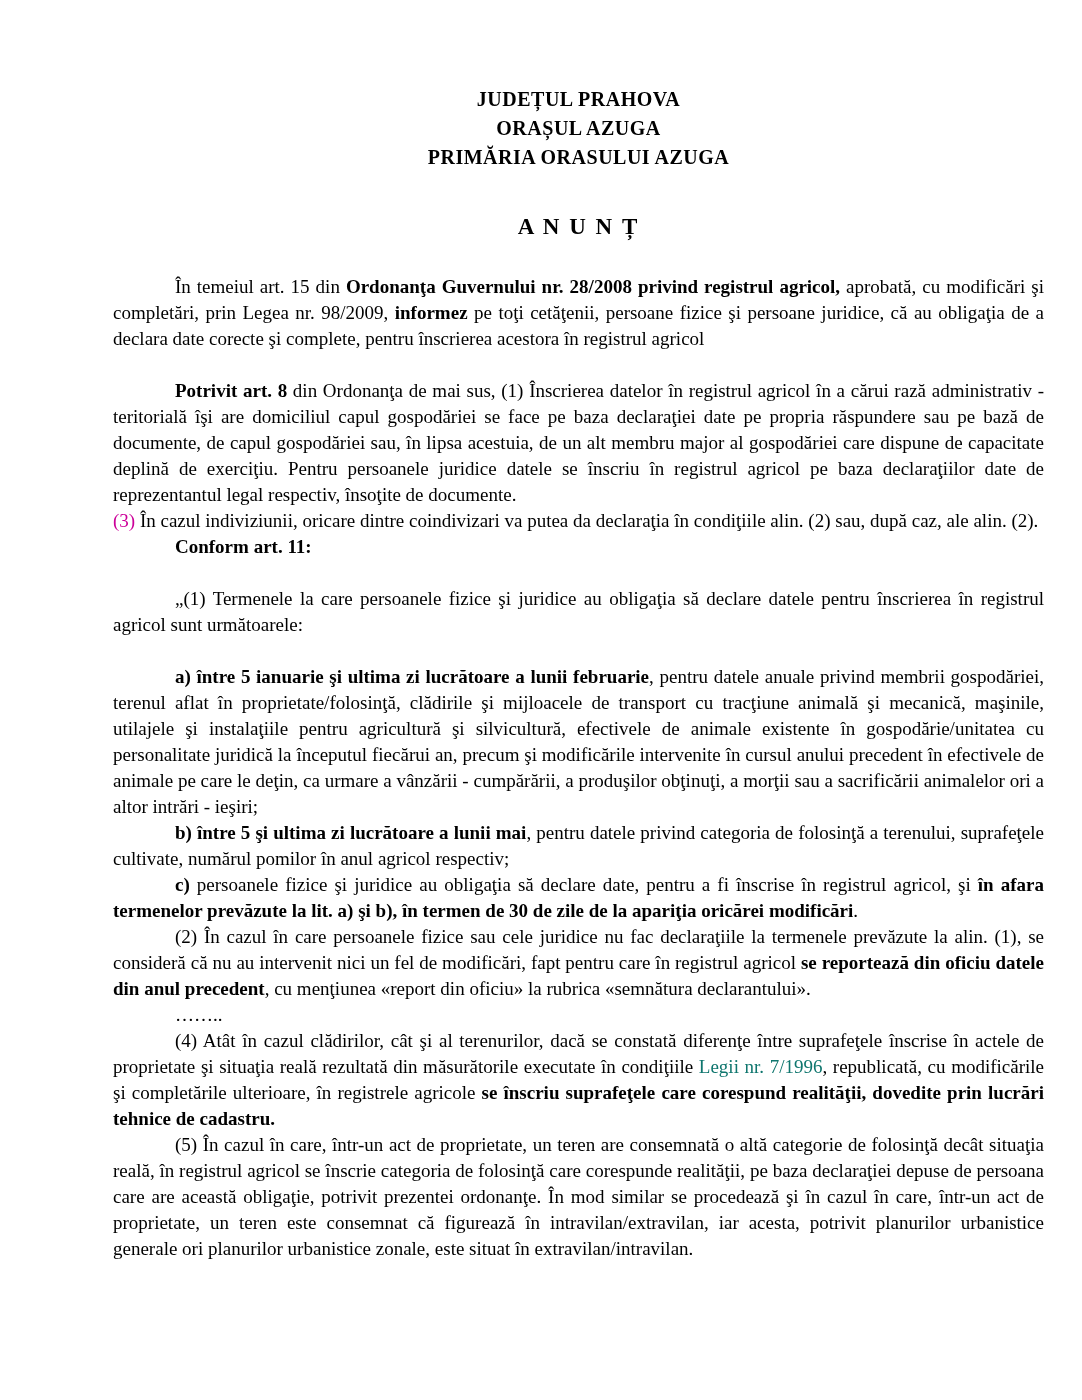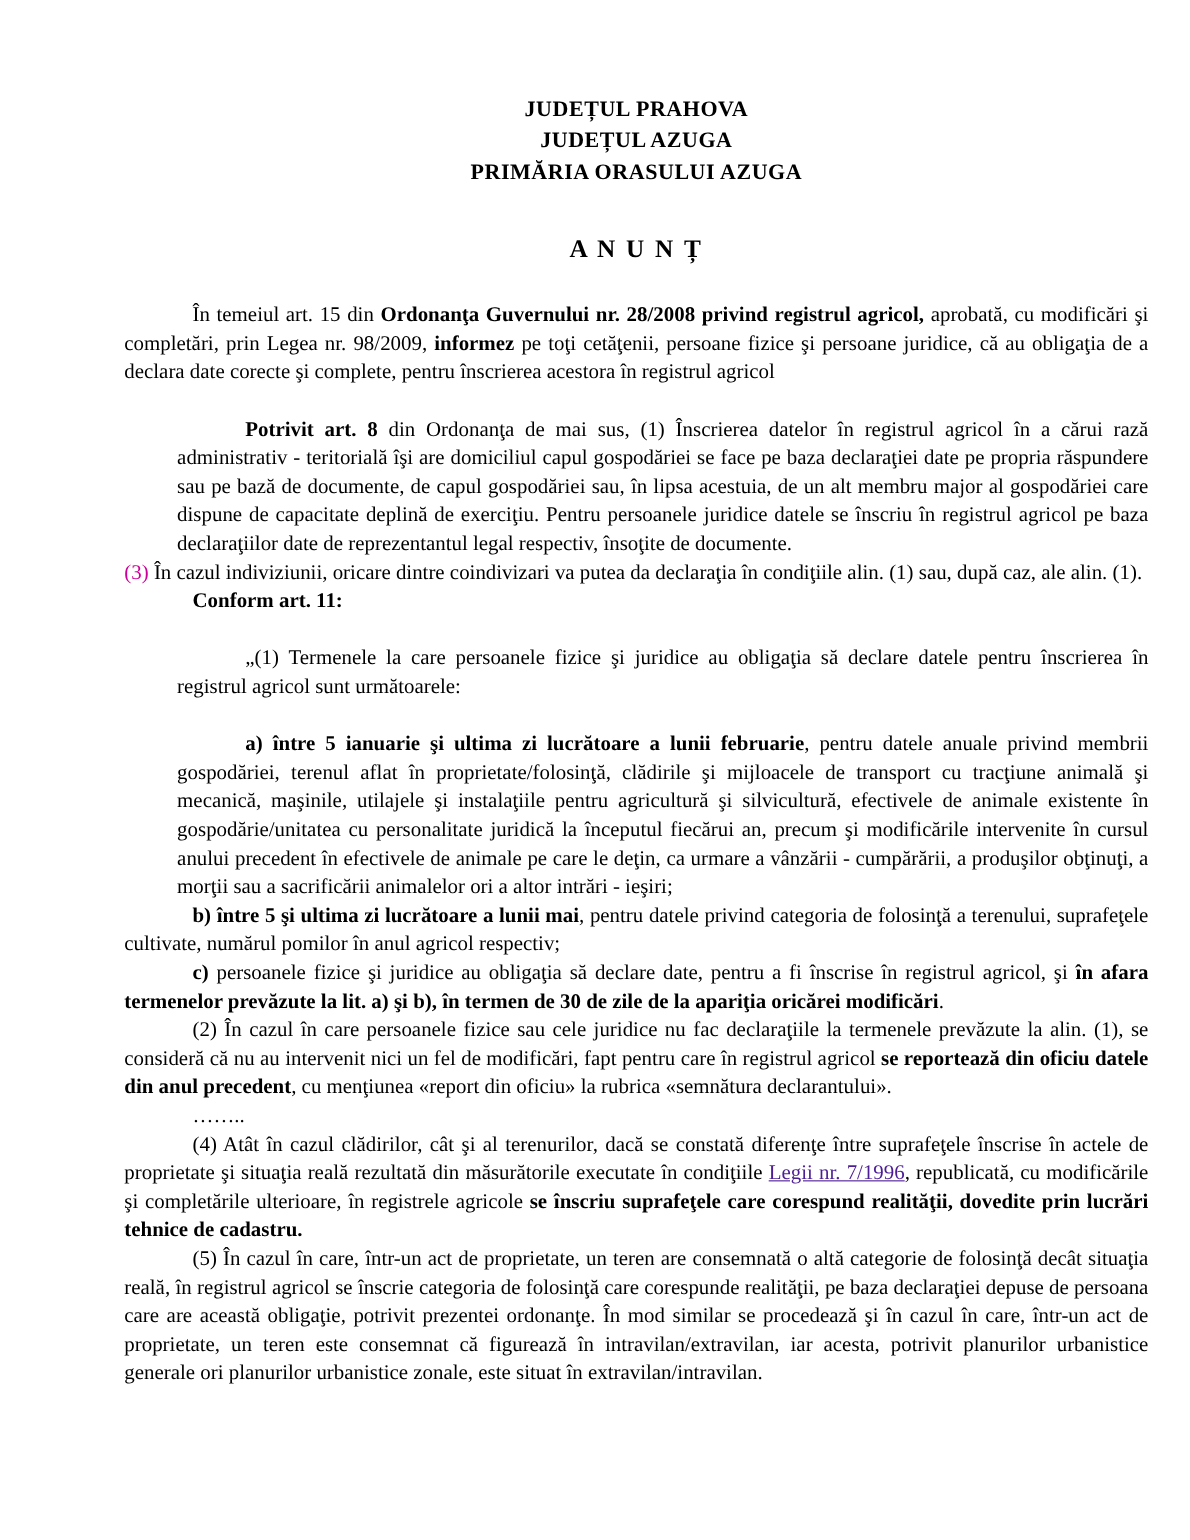--- a/index.html
+++ b/index.html
@@ -37,43 +37,43 @@
     line-height: 34px;
     letter-spacing: 2px;
   }
   .para {
     margin: 0;
     font-size: 19px;
     line-height: 26px;
     text-align: justify;
   }
   .para.indent { text-indent: 62px; }
-  .para.gap-before { margin-top: 26px; margin-left: 48px; }
+  .para.gap-before { margin-top: 26px; }
   .para.first-body { margin-top: 30px; }
   .seg-b { font-weight: bold; }
   .seg-m { color: #cc0099; }
-  .seg-l { color: #4c1d95; text-decoration: underline; cursor: pointer; }
+  .seg-l { color: #0f766e; cursor: pointer; }
 </style>
 </head>
 <body>
 
 <div class="page">
 
   <p class="hdr-line">JUDEȚUL PRAHOVA</p>
-  <p class="hdr-line">JUDEȚUL AZUGA</p>
+  <p class="hdr-line">ORAȘUL AZUGA</p>
   <p class="hdr-line">PRIMĂRIA ORASULUI AZUGA</p>
 
   <p class="doc-title">A N U N Ț</p>
 
   <p class="para indent first-body"><span>În temeiul art. 15 din </span><span class="seg-b">Ordonanţa Guvernului nr. 28/2008 privind registrul agricol,</span><span> aprobată, cu modificări şi completări, prin Legea nr. 98/2009, </span><span class="seg-b">informez</span><span> pe toţi cetăţenii, persoane fizice şi persoane juridice, că au obligaţia de a declara date corecte şi complete, pentru înscrierea acestora în registrul agricol</span></p>
 
   <p class="para indent gap-before"><span class="seg-b">Potrivit art. 8</span><span> din Ordonanţa de mai sus, (1) Înscrierea datelor în registrul agricol în a cărui rază administrativ - teritorială îşi are domiciliul capul gospodăriei se face pe baza declaraţiei date pe propria răspundere sau pe bază de documente, de capul gospodăriei sau, în lipsa acestuia, de un alt membru major al gospodăriei care dispune de capacitate deplină de exerciţiu. Pentru persoanele juridice datele se înscriu în registrul agricol pe baza declaraţiilor date de reprezentantul legal respectiv, însoţite de documente.</span></p>
 
 
-  <p class="para"><span class="seg-m">(3)</span><span> În cazul indiviziunii, oricare dintre coindivizari va putea da declaraţia în condiţiile alin. (1) sau, după caz, ale alin. (1).</span></p>
+  <p class="para"><span class="seg-m">(3)</span><span> În cazul indiviziunii, oricare dintre coindivizari va putea da declaraţia în condiţiile alin. (2) sau, după caz, ale alin. (2).</span></p>
 
   <p class="para indent"><span class="seg-b">Conform art. 11:</span></p>
 
   <p class="para indent gap-before"><span>„(1) Termenele la care persoanele fizice şi juridice au obligaţia să declare datele pentru înscrierea în registrul agricol sunt următoarele:</span></p>
 
   <p class="para indent gap-before"><span class="seg-b">a) între 5 ianuarie şi ultima zi lucrătoare a lunii februarie</span><span>, pentru datele anuale privind membrii gospodăriei, terenul aflat în proprietate/folosinţă, clădirile şi mijloacele de transport cu tracţiune animală şi mecanică, maşinile, utilajele şi instalaţiile pentru agricultură şi silvicultură, efectivele de animale existente în gospodărie/unitatea cu personalitate juridică la începutul fiecărui an, precum şi modificările intervenite în cursul anului precedent în efectivele de animale pe care le deţin, ca urmare a vânzării - cumpărării, a produşilor obţinuţi, a morţii sau a sacrificării animalelor ori a altor intrări - ieşiri;</span></p>
 
   <p class="para indent"><span class="seg-b">b) între 5 şi ultima zi lucrătoare a lunii mai</span><span>, pentru datele privind categoria de folosinţă a terenului, suprafeţele cultivate, numărul pomilor în anul agricol respectiv;</span></p>
 
   <p class="para indent"><span class="seg-b">c)</span><span> persoanele fizice şi juridice au obligaţia să declare date, pentru a fi înscrise în registrul agricol, şi </span><span class="seg-b">în afara termenelor prevăzute la lit. a) şi b), în termen de 30 de zile de la apariţia oricărei modificări</span><span>.</span></p>

